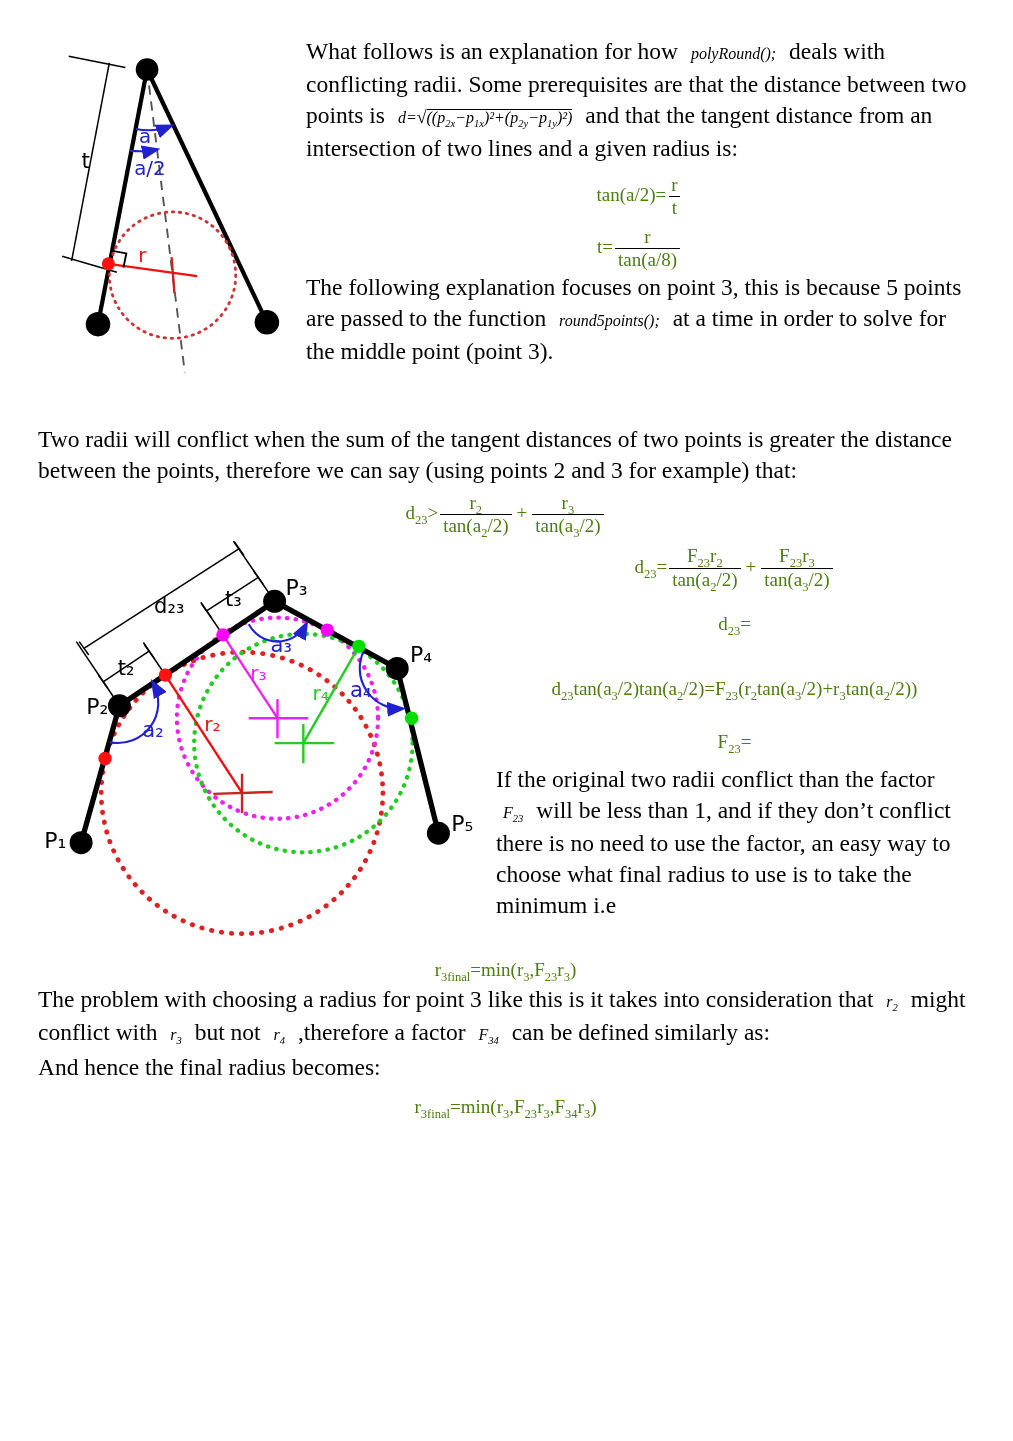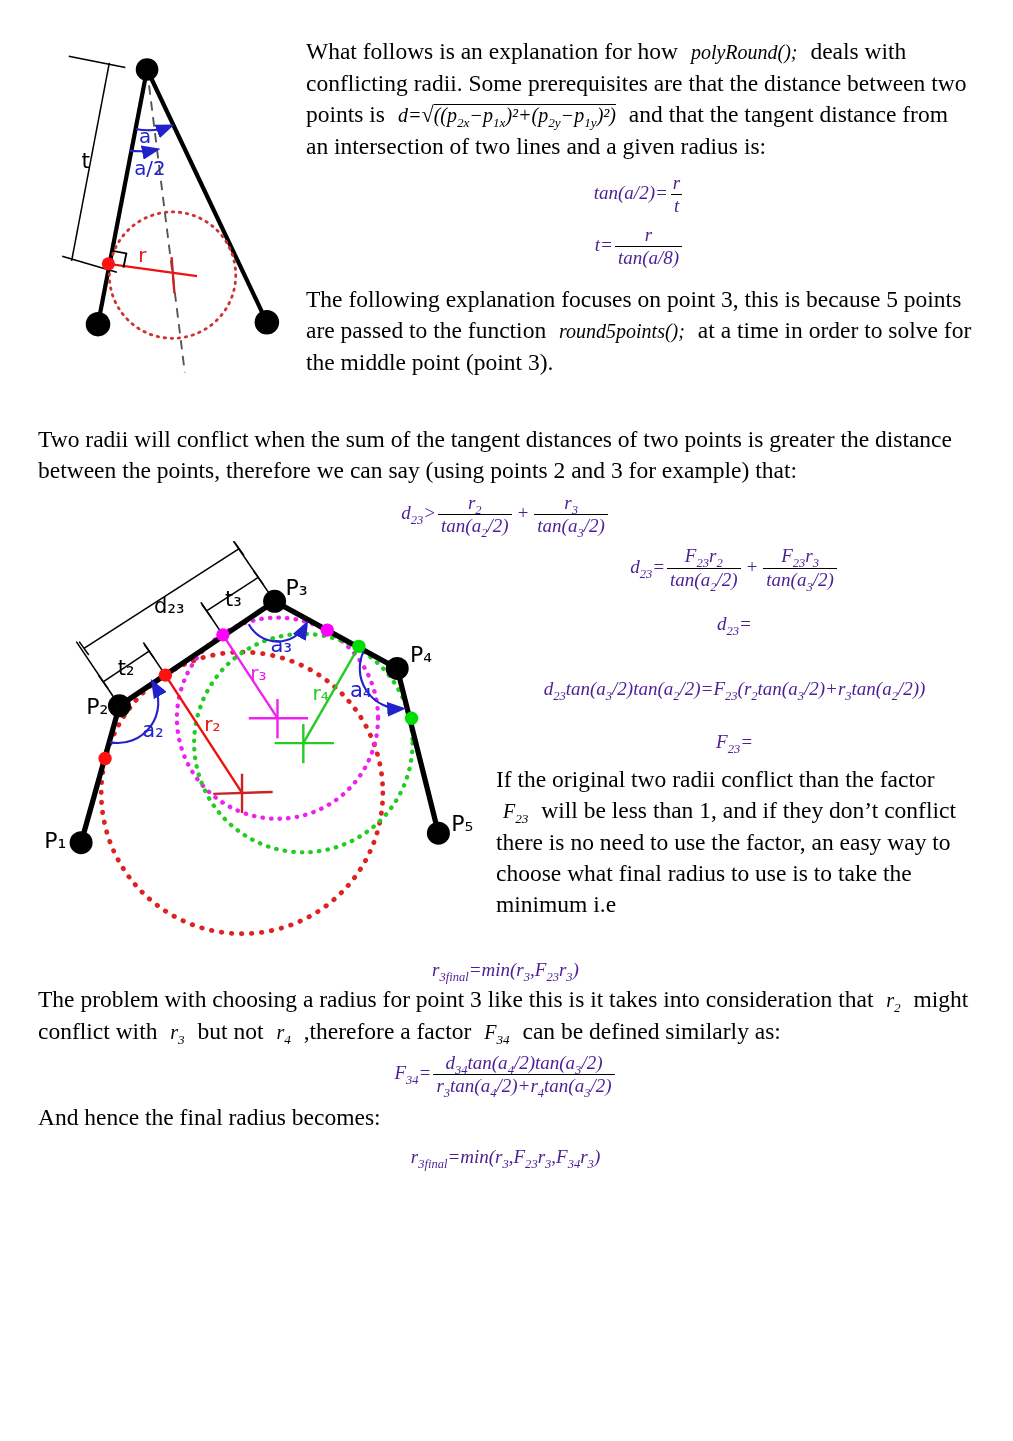--- a/index.html
+++ b/index.html
@@ -2,36 +2,36 @@
 <html><head>
 <meta charset="utf-8">
 <style>
   html,body{margin:0;padding:0;background:#888;}
   .page{
     width:1013px;height:1441px;background:#ffffff;position:relative;
     font-family:"Liberation Serif",serif;color:#000;overflow:hidden;
     box-sizing:border-box;padding:36px 40px 0 38px;
   }
   p{margin:0;font-size:23.5px;line-height:31px;text-align:left;}
-  .im{font-style:italic;font-size:20px;padding:0 7px;white-space:nowrap;}
+  .im{font-style:italic;font-size:16px;padding:0 7px;white-space:nowrap;}
   .im .sqrt-sign{font-style:normal;font-size:1.12em;}
   .im .rad{display:inline-block;border-top:1.6px solid #000;line-height:1.05;}
   sub{font-size:66%;line-height:0;}
   .fblock{
-    text-align:center;font-family:"Liberation Serif",serif;font-style:italic;
-    font-size:19px;color:#4c1d95;line-height:1.2;
+    text-align:center;font-family:"Liberation Serif",serif;
+    font-size:19px;color:#4d7c0f;line-height:1.2;
   }
   .frac{display:inline-flex;flex-direction:column;align-items:center;
     vertical-align:middle;line-height:1.18;margin:0 2px;}
   .frac .den{border-top:1.5px solid #000;padding:0 3px;}
   .frac .num{padding:0 3px;}
   .op{padding:0 3px;}
   .diag1{float:left;margin:8px 8px 40px 10px;}
   .diag2{float:left;margin:2px 3px 20px 0;}
-  #f1{margin:10px 0 0;} #f2{margin:6px 0 0;} #p2{margin-top:14px;}
+  #f1{margin:10px 0 0;} #f2{margin:6px 0 0;} #p2{}
   #p3{clear:left;margin-top:22px;} #f3{margin:6px 0 2px;}
   #f4{margin:8px 0 0;} #f5{margin:22px 0 0;} #f6{margin:42px 0 0;}
   #f7{margin:30px 0 0;} #p5{margin-top:10px;}
   #f8{clear:both;margin:2px 0 0;} #p6{margin-top:2px;}
   #f9{margin:4px 0;} #p7{margin-top:2px;} #f10{margin:13px 0;}
   svg text{font-family:"DejaVu Sans","Liberation Sans",sans-serif;}
 </style>
 </head>
 <body>
 
@@ -206,26 +206,20 @@
   </div>
 
   <p id="p5"><span>If the original two radii conflict than the factor </span><span class="im">F<sub>23</sub></span><span> will be less than 1, and if they don’t conflict there is no need to use the factor, an easy way to choose what final radius to use is to take the minimum i.e</span></p>
 
   <div id="f8" class="fblock">
     <span>r<sub>3final</sub>=min(r<sub>3</sub>,F<sub>23</sub>r<sub>3</sub>)</span>
   </div>
 
   <p id="p6"><span>The problem with choosing a radius for point 3 like this is it takes into consideration that </span><span class="im">r<sub>2</sub></span><span> might conflict with </span><span class="im">r<sub>3</sub></span><span> but not </span><span class="im">r<sub>4</sub></span><span> ,therefore a factor </span><span class="im">F<sub>34</sub></span><span> can be defined similarly as:</span></p>
 
-  <div id="f9" class="fblock">
-    <span>F<sub>34</sub>=</span><span class="frac">
-        <span class="num">d<sub>34</sub>tan(a<sub>4</sub>/2)tan(a<sub>3</sub>/2)</span>
-        <span class="den">r<sub>3</sub>tan(a<sub>4</sub>/2)+r<sub>4</sub>tan(a<sub>3</sub>/2)</span>
-      </span>
-  </div>
 
   <p id="p7"><span>And hence the final radius becomes:</span></p>
 
   <div id="f10" class="fblock">
     <span>r<sub>3final</sub>=min(r<sub>3</sub>,F<sub>23</sub>r<sub>3</sub>,F<sub>34</sub>r<sub>3</sub>)</span>
   </div>
 
 </div>
 
 </body></html>

